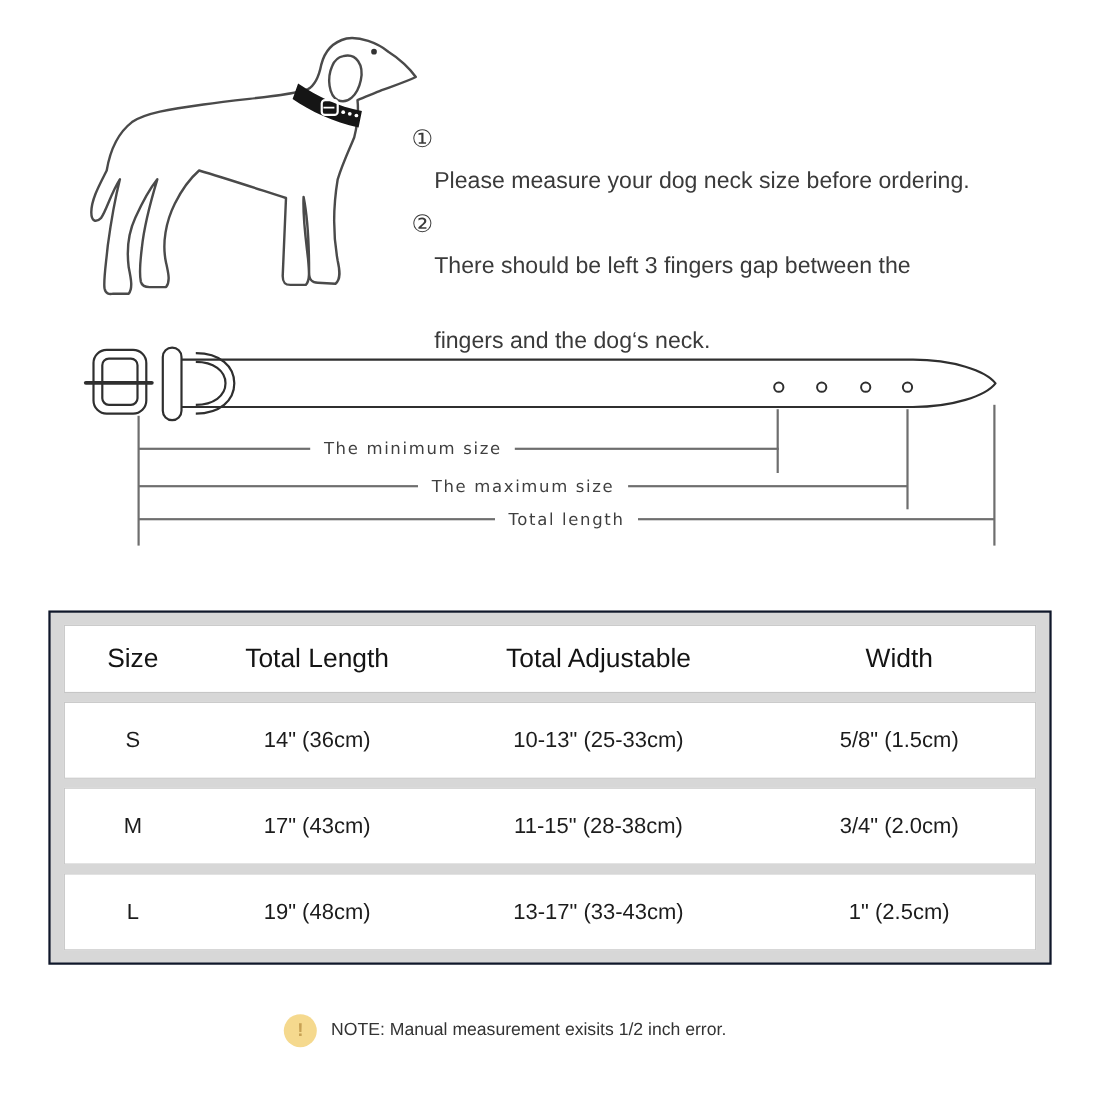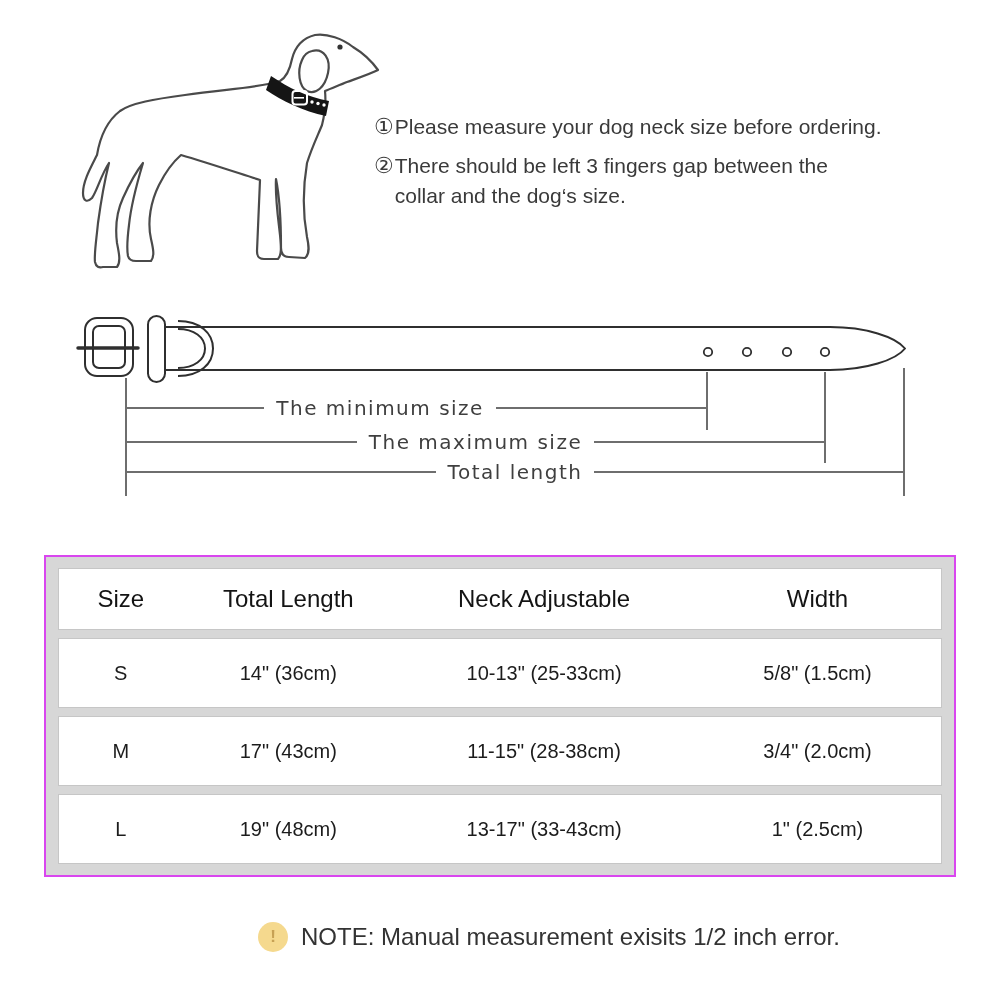--- a/index.html
+++ b/index.html
@@ -7,50 +7,50 @@
   body { font-family:"Liberation Sans", sans-serif; color:#2d2d2d; }
   .page { position:relative; width:1000px; height:1000px; background:#fff; overflow:hidden; }
 
   
   .dog-wrap { position:absolute; left:75px; top:15px; width:320px; height:270px; }
 
   
   .instructions { position:absolute; left:374px; top:112px; width:600px; }
   .instr { display:flex; margin-bottom:9px; font-size:21px; line-height:30px; color:#3a3a3a; }
   .instr-num { font-size:22px; line-height:30px; margin-right:1px; color:#3a3a3a; }
-  .instr-lines span { display:block; }
+  .instr-lines span { display:block;margin-top:38px; }
 
   
   .collar-svg { position:absolute; left:60px; top:308px; width:890px; height:80px; }
   .dim-row { position:absolute; height:16px; display:flex; align-items:center; }
   .dim-row .seg { height:0; border-top:2px solid #6e6e6e; }
   .dim-row .seg.l { flex:0.75; }
   .dim-row .seg.r { flex:1.15; }
   .dim-row.even .seg.l { flex:1; }
   .dim-row.even .seg.r { flex:1; }
   .dim-label { white-space:nowrap; padding:0 12px; font-family:"DejaVu Sans", sans-serif;
-               font-size:20px; letter-spacing:1.5px; color:#3f3f3f; }
+               font-size:15px; letter-spacing:1.5px; color:#3f3f3f; }
   .dropline { position:absolute; width:2px; background:#6e6e6e; }
 
   
   .size-table { position:absolute; left:44px; top:555px; width:912px; height:322px;
-                background:#d7d7d7; border:2px solid #d946ef;
+                background:#d7d7d7; border:2px solid #0f172a;
                 display:flex; flex-direction:column; gap:8px; padding:11px 12px; }
   .t-row { background:#ffffff; border:1px solid #c6c6c6; display:flex; align-items:center; }
   .t-row.header { height:62px; font-size:24px; color:#141414; }
   .t-row.data { flex:1; font-size:20px; color:#1c1c1c; }
   .t-cell { text-align:center; }
   .c0 { width:14%; } .c1 { width:24%; } .c2 { width:34%; } .c3 { width:28%; }
 
   
   .note { position:absolute; left:258px; top:922px; display:flex; align-items:center; }
   .note-icon { width:30px; height:30px; border-radius:50%; background:#f5d98e; color:#c7a154;
                font-size:17px; font-weight:bold; display:flex; align-items:center; justify-content:center;
                margin-right:13px; }
-  .note-text { font-size:24px; color:#333333; }
+  .note-text { font-size:16px; color:#333333; }
 </style>
 </head>
 <body>
 
 <div class="page">
 
   <svg class="dog-wrap" viewBox="0 0 320 270">
     <g fill="#ffffff" stroke="#4a4a4a" stroke-width="2.2" stroke-linejoin="round" stroke-linecap="round">
       <path d="
         M 303 55
@@ -115,21 +115,21 @@
     <div class="instr">
       <span class="instr-num">①</span>
       <div class="instr-lines">
         <span>Please measure your dog neck size before ordering.</span>
       </div>
     </div>
     <div class="instr">
       <span class="instr-num">②</span>
       <div class="instr-lines">
         <span>There should be left 3 fingers gap between the</span>
-        <span>collar and the dog‘s size.</span>
+        <span>fingers and the dog‘s neck.</span>
       </div>
     </div>
   </div>
 
   <svg class="collar-svg" viewBox="0 0 890 80">
     <g fill="#ffffff" stroke="#2f2f2f" stroke-width="2" stroke-linejoin="round">
       <path d="
         M 100 19 L 770 19
         C 806 19 836 29 845 40.5
         C 836 52 806 62 770 62
@@ -168,21 +168,21 @@
   <div class="dim-row even" style="left:126px; top:464px; width:778px;">
     <div class="seg l"></div>
     <span class="dim-label">Total length</span>
     <div class="seg r"></div>
   </div>
 
   <div class="size-table">
     <div class="t-row header">
       <div class="t-cell c0">Size</div>
       <div class="t-cell c1">Total Length</div>
-      <div class="t-cell c2">Neck Adjustable</div>
+      <div class="t-cell c2">Total Adjustable</div>
       <div class="t-cell c3">Width</div>
     </div>
     <div class="t-row data">
       <div class="t-cell c0">S</div>
       <div class="t-cell c1">14" (36cm)</div>
       <div class="t-cell c2">10-13" (25-33cm)</div>
       <div class="t-cell c3">5/8" (1.5cm)</div>
     </div>
     <div class="t-row data">
       <div class="t-cell c0">M</div>

